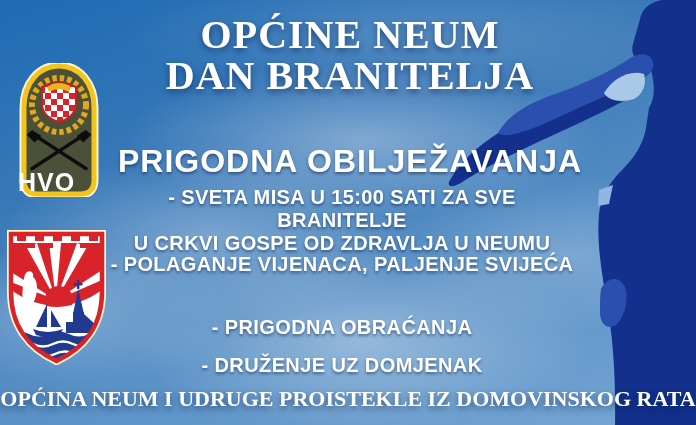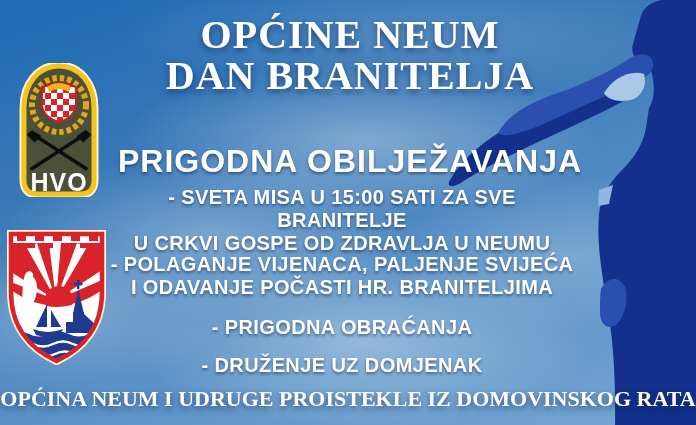--- a/index.html
+++ b/index.html
@@ -30,21 +30,21 @@
   .title-block span{display:block;}
   .program-heading{left:105px;width:490px;top:142px;font-size:32px;letter-spacing:1px;line-height:38px;}
   .item{left:102px;width:480px;font-size:20px;line-height:23px;letter-spacing:.4px;}
   .item span{display:block;}
   .item-0{top:186px;}
   .item-1{top:253px;}
   .item-2{top:316px;}
   .item-3{top:354px;}
   .footer-line{left:0;right:0;top:387px;font-size:22px;letter-spacing:0px;line-height:24px;}
   .hvo-label{
-    left:18px;top:168px;width:82px;text-align:center;color:#fff;
+    left:18px;top:168px;width:82px;text-align:left;color:#fff;
     font-size:25px;font-weight:bold;letter-spacing:1px;
     font-family:"Liberation Sans",sans-serif;
   }
   svg{display:block;}
 </style>
 </head>
 <body>
 
 <div class="poster">
 
@@ -157,21 +157,20 @@
   </div>
 
   <div class="abs center white sans-bold program-heading">PRIGODNA OBILJEŽAVANJA</div>
 
   <div class="abs center white sans-bold item item-0">
     <span>- SVETA MISA U 15:00 SATI ZA SVE BRANITELJE</span>
     <span>U CRKVI GOSPE OD ZDRAVLJA U NEUMU</span>
   </div>
   <div class="abs center white sans-bold item item-1">
     <span>- POLAGANJE VIJENACA, PALJENJE SVIJEĆA</span>
-    <span>I ODAVANJE POČASTI HR. BRANITELJIMA</span>
   </div>
   <div class="abs center white sans-bold item item-2">
     <span>- PRIGODNA OBRAĆANJA</span>
   </div>
   <div class="abs center white sans-bold item item-3">
     <span>- DRUŽENJE UZ DOMJENAK</span>
   </div>
 
   <div class="abs center white stencil footer-line">OPĆINA NEUM I UDRUGE PROISTEKLE IZ DOMOVINSKOG RATA</div>
 

